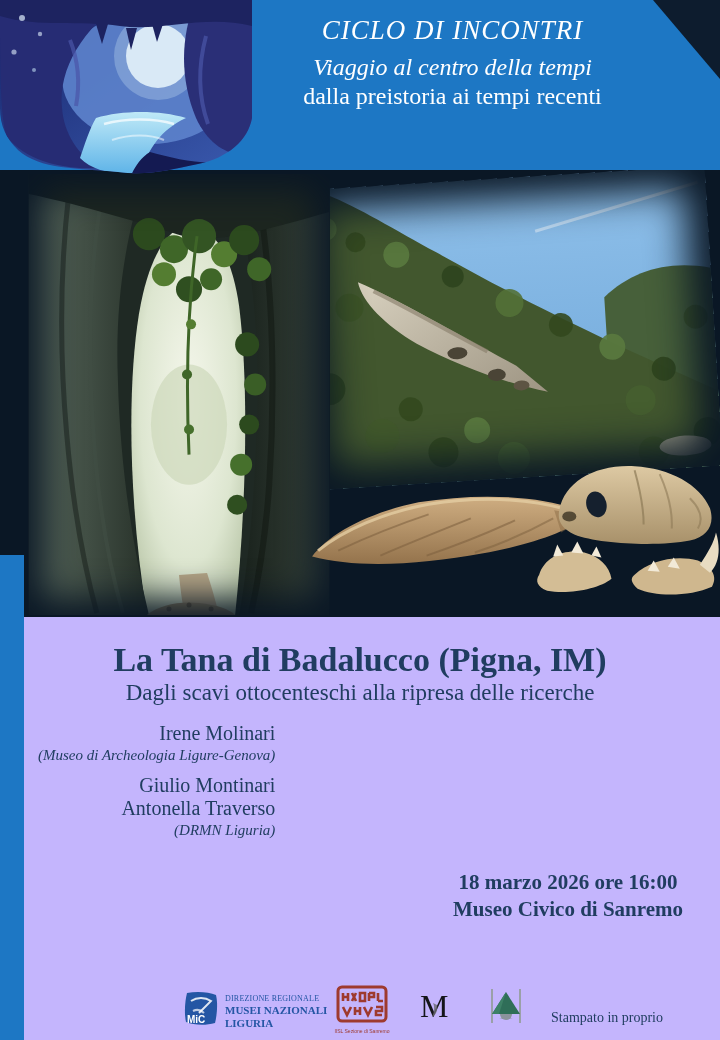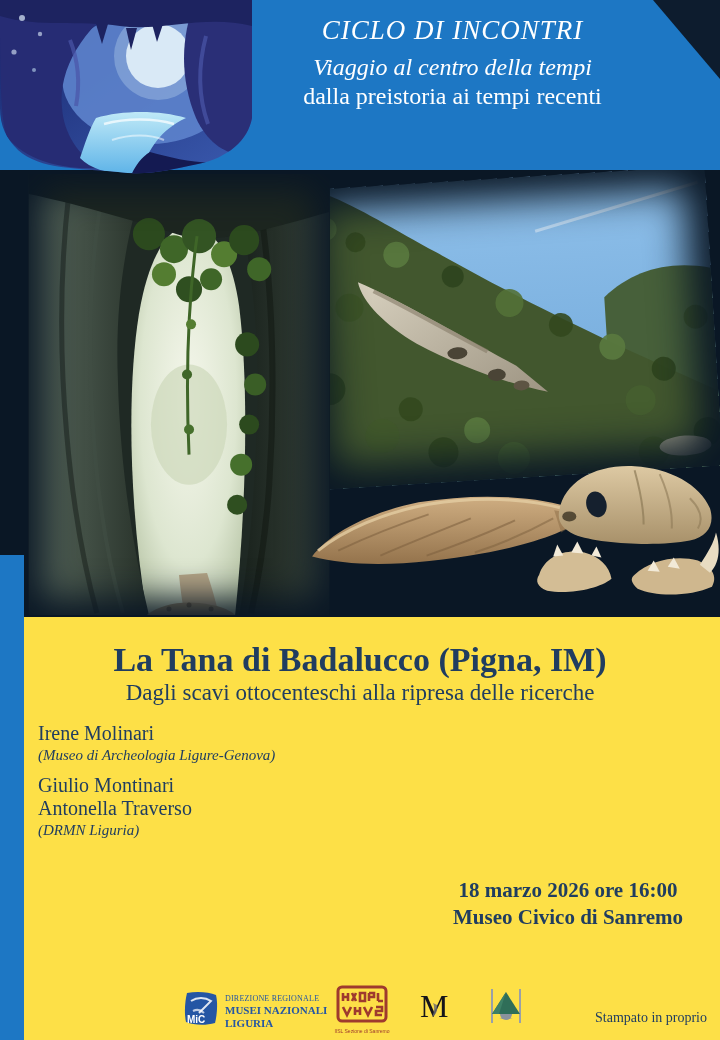--- a/index.html
+++ b/index.html
@@ -1,16 +1,16 @@
 <!DOCTYPE html>
 <html><head>
 <meta charset="utf-8">
 <style>
   html,body{margin:0;padding:0;background:#ffffff;}
-  #poster{position:relative;width:720px;height:1040px;background:#fde047;overflow:hidden;
+  #poster{position:relative;width:720px;height:1040px;background:#c4b5fd;overflow:hidden;
           font-family:"Liberation Serif","DejaVu Serif",serif;}
 
   
   .header{position:absolute;left:0;top:0;width:720px;height:170px;background:#1d77c4;}
   .corner-tri{position:absolute;left:653px;top:0;width:67px;height:79px;background:#0d1c2e;
               clip-path:polygon(0 0,100% 0,100% 100%);}
   .header-text{position:absolute;left:190px;top:15px;width:525px;text-align:center;color:#ffffff;}
   .ht1{font-style:italic;font-size:27px;line-height:31px;letter-spacing:1px;margin-bottom:7px;}
   .ht2{font-style:italic;font-size:24px;line-height:29px;}
   .ht3{font-size:24px;line-height:29px;}
@@ -31,42 +31,42 @@
   .cave-illus svg{display:block;}
 
   
   .stripe{position:absolute;left:0;top:555px;width:24px;height:485px;background:#1d77c4;z-index:8;}
 
   
   .title-block{position:absolute;left:40px;top:640px;width:640px;text-align:center;color:#203d60;}
   .title{font-weight:bold;font-size:34px;line-height:39px;}
   .subtitle{font-size:23px;line-height:28px;}
 
-  .speakers{position:absolute;left:38px;top:722px;color:#203d60;}
+  .speakers{position:absolute;left:38px;top:722px;color:#203d60;text-align:right;}
   .spk{margin-bottom:9px;}
   .spk-name{font-size:20px;line-height:23px;}
   .spk-aff{font-style:italic;font-size:15px;line-height:20px;}
 
   .event{position:absolute;left:420px;top:869px;width:296px;text-align:center;color:#203d60;
-         font-weight:bold;font-size:21px;line-height:27px;margin-top:8px;}
+         font-weight:bold;font-size:21px;line-height:27px;}
 
   
   .mic-logo{position:absolute;left:183px;top:987px;display:flex;align-items:center;gap:6px;}
   .mic-text{color:#2456a4;font-family:Liberation Serif, serif;text-align:left;margin-top:7px;}
   .mic-l1{font-size:8px;line-height:10px;letter-spacing:.2px;}
   .mic-l2,.mic-l3{font-size:11px;line-height:13px;font-weight:bold;}
 
   .seal-logo{position:absolute;left:331px;top:985px;width:62px;text-align:center;}
   .seal-caption{font-family:"Liberation Sans","DejaVu Sans",sans-serif;font-size:5px;line-height:7px;
                 color:#9e3a2e;margin-top:1px;}
 
   .mono-logo{position:absolute;left:419px;top:989px;}
   .tri-logo{position:absolute;left:487px;top:987px;}
 
-  .print-note{position:absolute;right:13px;top:1010px;width:200px;text-align:right;
+  .print-note{position:absolute;right:13px;top:1010px;width:200px;text-align:center;
               font-size:14px;color:#203d60;}
 </style>
 </head>
 <body>
 
 <div id="poster">
 
   <div class="header">
     <div class="header-text">
       <div class="ht1">CICLO DI INCONTRI</div>

